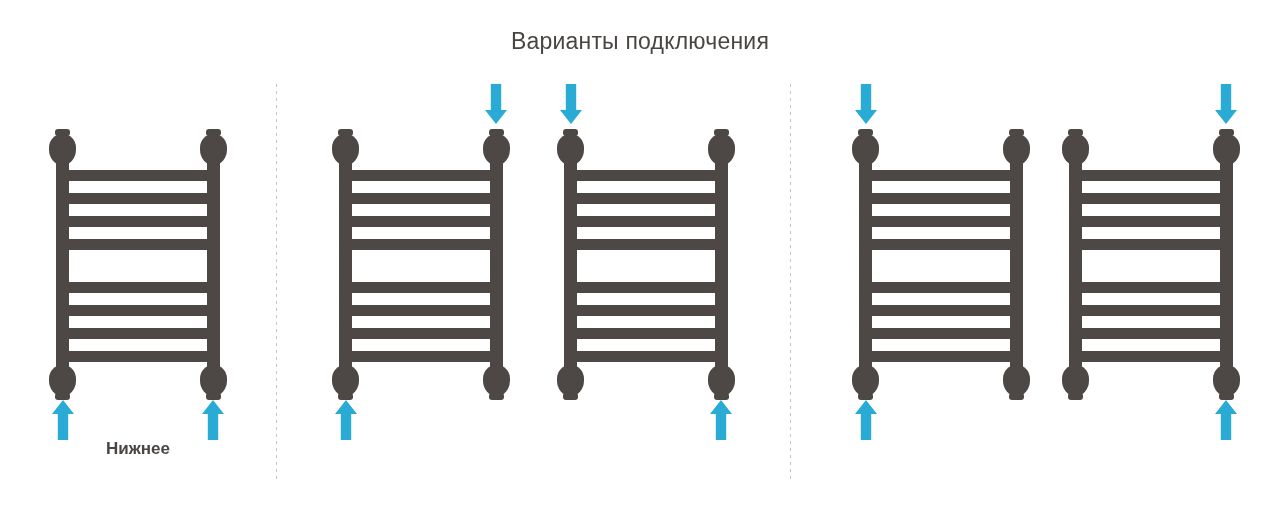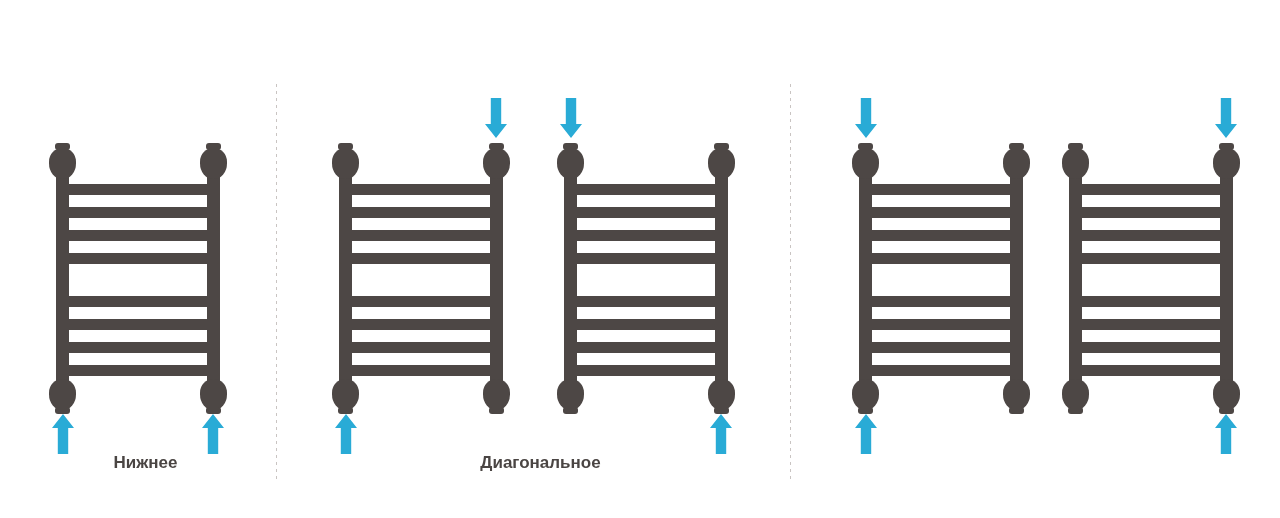--- a/index.html
+++ b/index.html
@@ -46,23 +46,22 @@
     background-image: linear-gradient(to bottom, #c9c4c2 0px, #c9c4c2 3px, rgba(255,255,255,0) 3px, rgba(255,255,255,0) 7px);
     background-size: 1px 7px;
     background-repeat: repeat-y;
   }
   #sep-1 { left: 276px; }
   #sep-2 { left: 790px; }
 
   
   .group {
     position: absolute;
-    top: 88px;
+    top: 74px;
     height: 400px;
-    padding-left: 15px;
   }
   #group-bottom   { left: 0px;   width: 276px; }
   #group-diagonal { left: 276px; width: 514px; }
   #group-vertical { left: 790px; width: 490px; }
 
   .group-label {
     position: absolute;
     left: 0;
     top: 365px;
     width: 100%;
@@ -140,20 +139,21 @@
   .arrow.up-left    { left: 3px;  bottom: -36px; }
   .arrow.up-right   { right: 3px; bottom: -36px; }
   .arrow.down-left  { left: 3px;  top: -40px; }
   .arrow.down-right { right: 3px; top: -40px; }
 </style>
 </head>
 <body>
 
 <div class="page">
 
+  <div class="title">Варианты подключения</div>
 
   <div class="separator" id="sep-1"></div>
   <div class="separator" id="sep-2"></div>
 
   <div class="group" id="group-bottom">
     <div class="radiator" style="left:49px;">
         <div class="post left"></div>
         <div class="post right"></div>
         <div class="rung" style="top:46px"></div>
         <div class="rung" style="top:69px"></div>
@@ -239,21 +239,20 @@
           <svg viewBox="0 0 22 40" xmlns="http://www.w3.org/2000/svg">
             <path d="M11 40 L0 26 L5.8 26 L5.8 0 L16.2 0 L16.2 26 L22 26 Z" fill="#29ABD6"></path>
           </svg>
         </div>
         <div class="arrow up-right">
           <svg viewBox="0 0 22 40" xmlns="http://www.w3.org/2000/svg">
             <path d="M11 0 L22 14 L16.2 14 L16.2 40 L5.8 40 L5.8 14 L0 14 Z" fill="#29ABD6"></path>
           </svg>
         </div>
       </div>
-    <div class="group-label">Диагональное</div>
   </div>
 
   <div class="group" id="group-vertical">
     <div class="radiator" style="left:62px;">
         <div class="post left"></div>
         <div class="post right"></div>
         <div class="rung" style="top:46px"></div>
         <div class="rung" style="top:69px"></div>
         <div class="rung" style="top:92px"></div>
         <div class="rung" style="top:115px"></div>

